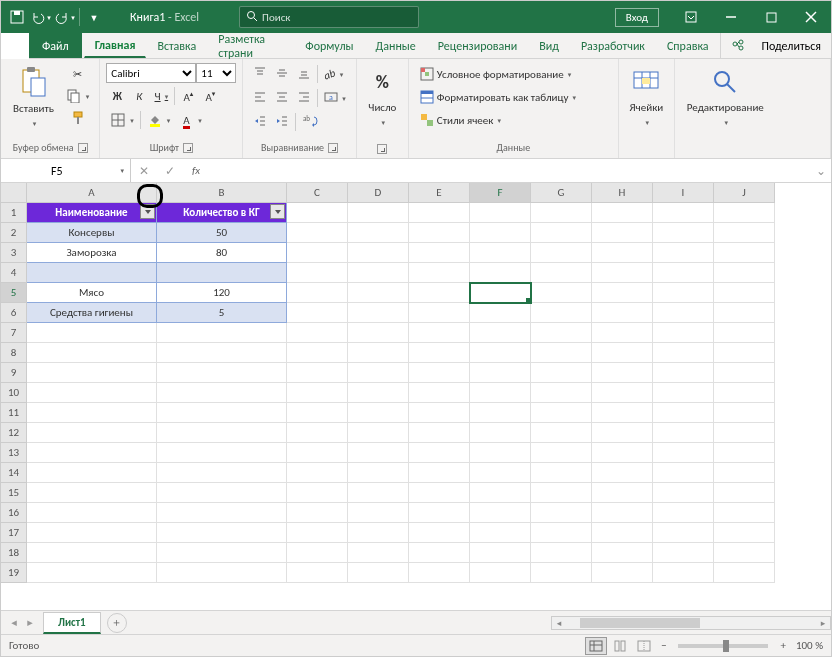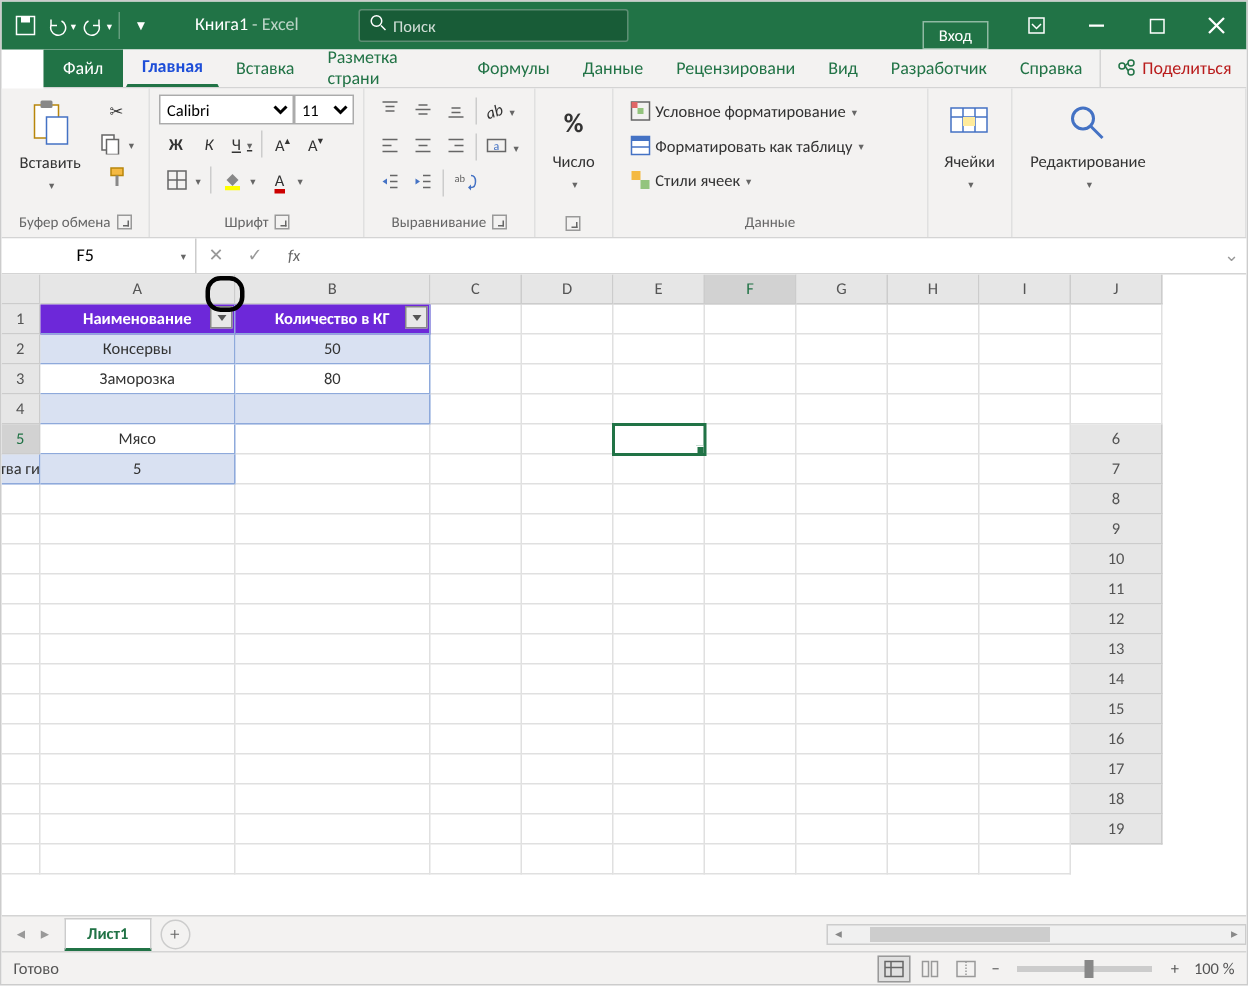--- a/index.html
+++ b/index.html
@@ -8,30 +8,30 @@
 
 .titlebar { height: 32px; background: #217346; color: #fff; display: flex; align-items: center; font-size: 12px; }
 .qat { display: flex; align-items: center; height: 100%; padding: 0 4px; }
 .qat-btn { width: 24px; height: 24px; display: flex; align-items: center; justify-content: center; color: #fff; }
 .qat-sep { width: 1px; height: 18px; background: rgba(255,255,255,0.3); margin: 0 2px; }
 .title { margin-left: 20px; }
 .title .dim { color: rgba(255,255,255,0.7); }
 .searchbox { margin-left: 40px; background: #185c37; border: 1px solid rgba(255,255,255,0.3); height: 22px; width: 180px; display: flex; align-items: center; padding: 0 6px; color: #fff; border-radius: 2px; }
 .searchbox input { background: transparent; border: none; color: #fff; font-size: 11px; width: 100%; outline: none; }
 .searchbox input::placeholder { color: rgba(255,255,255,0.8); }
-.titlebar-right { margin-left: auto; display: flex; align-items: flex-end; height: 100%; }
+.titlebar-right { margin-left: auto; display: flex; align-items: center; height: 100%; }
 .login-btn { border: 1px solid rgba(255,255,255,0.5); padding: 2px 10px; font-size: 11px; margin-right: 12px; }
 .win-btn { width: 40px; height: 32px; display: flex; align-items: center; justify-content: center; }
 .win-btn svg { stroke: #fff; fill: none; }
 
 
 .tabstrip { height: 26px; background: #f3f2f1; display: flex; align-items: stretch; border-bottom: 1px solid #d4d4d4; font-size: 12px; margin-left: 28px; }
 .tab { padding: 0 10px; display: flex; align-items: center; color: #217346; cursor: pointer; border: 1px solid transparent; }
 .tab.file { background: #217346; color: #fff; padding: 0 12px; margin-right: 2px; }
-.share-btn { margin-left: auto; display: flex; align-items: center; padding: 0 10px; color: #b91c1c; gap: 4px; border-left: 1px solid #d4d4d4; }
+.share-btn { margin-left: auto; display: flex; align-items: center; padding: 0 10px; color: #000000; gap: 17px; border-left: 1px solid #d4d4d4; }
 
 
 .ribbon { height: 100px; background: #f3f2f1; border-bottom: 1px solid #d4d4d4; display: flex; }
 .group { display: flex; flex-direction: column; border-right: 1px solid #e0e0e0; padding: 4px 6px 2px; }
 .group-body { flex: 1; display: flex; align-items: flex-start; gap: 2px; }
 .group-label { font-size: 10px; color: #666; text-align: center; padding: 2px 0; display: flex; justify-content: center; align-items: center; gap: 4px; }
 .dlg-launcher { width: 10px; height: 10px; border: 1px solid #999; position: relative; }
 .dlg-launcher::after { content: ''; position: absolute; right: 1px; bottom: 1px; width: 3px; height: 3px; border-right: 1px solid #666; border-bottom: 1px solid #666; }
 .rbtn { height: 22px; display: flex; align-items: center; justify-content: center; padding: 0 4px; font-size: 11px; color: #333; gap: 2px; min-width: 22px; }
 .rbtn.big { flex-direction: column; height: 68px; padding: 4px 6px; font-size: 11px; gap: 4px; justify-content: center; }
@@ -152,21 +152,21 @@
         <svg width="12" height="12" viewBox="0 0 12 12">
           <line x1="1" y1="1" x2="11" y2="11" stroke-width="1.5"></line>
           <line x1="11" y1="1" x2="1" y2="11" stroke-width="1.5"></line>
         </svg>
       </div>
   </div>
 </div>
 
 <div class="tabstrip">
   <div class="tab file">Файл</div>
-  <div class="tab home-underline" style="font-weight:600;color:#1d4ed8">Главная</div>
+  <div class="tab home-underline" style="font-weight:600;color:#15803d">Главная</div>
   <div class="tab">Вставка</div>
   <div class="tab">Разметка страни</div>
   <div class="tab">Формулы</div>
   <div class="tab">Данные</div>
   <div class="tab">Рецензировани</div>
   <div class="tab">Вид</div>
   <div class="tab">Разработчик</div>
   <div class="tab">Справка</div>
   <div class="share-btn">
     <span>
@@ -541,20 +541,21 @@
       <div class="cell"></div>
       <div class="cell"></div>
       <div class="cell"></div>
       <div class="cell"></div>
       <div class="cell"></div>
       <div class="cell"></div>
       <div class="cell"></div>
       <div class="cell"></div>
       <div class="rhdr sel">5</div>
       <div class="cell tborder trow-even center">Мясо</div>
+      <div class="cell tborder trow-even center">120</div>
       <div class="cell"></div>
       <div class="cell"></div>
       <div class="cell"></div>
       <div class="cell selected"></div>
       <div class="cell"></div>
       <div class="cell"></div>
       <div class="cell"></div>
       <div class="cell"></div>
       <div class="rhdr">6</div>
       <div class="cell tborder trow-odd center">Средства гигиены</div>

